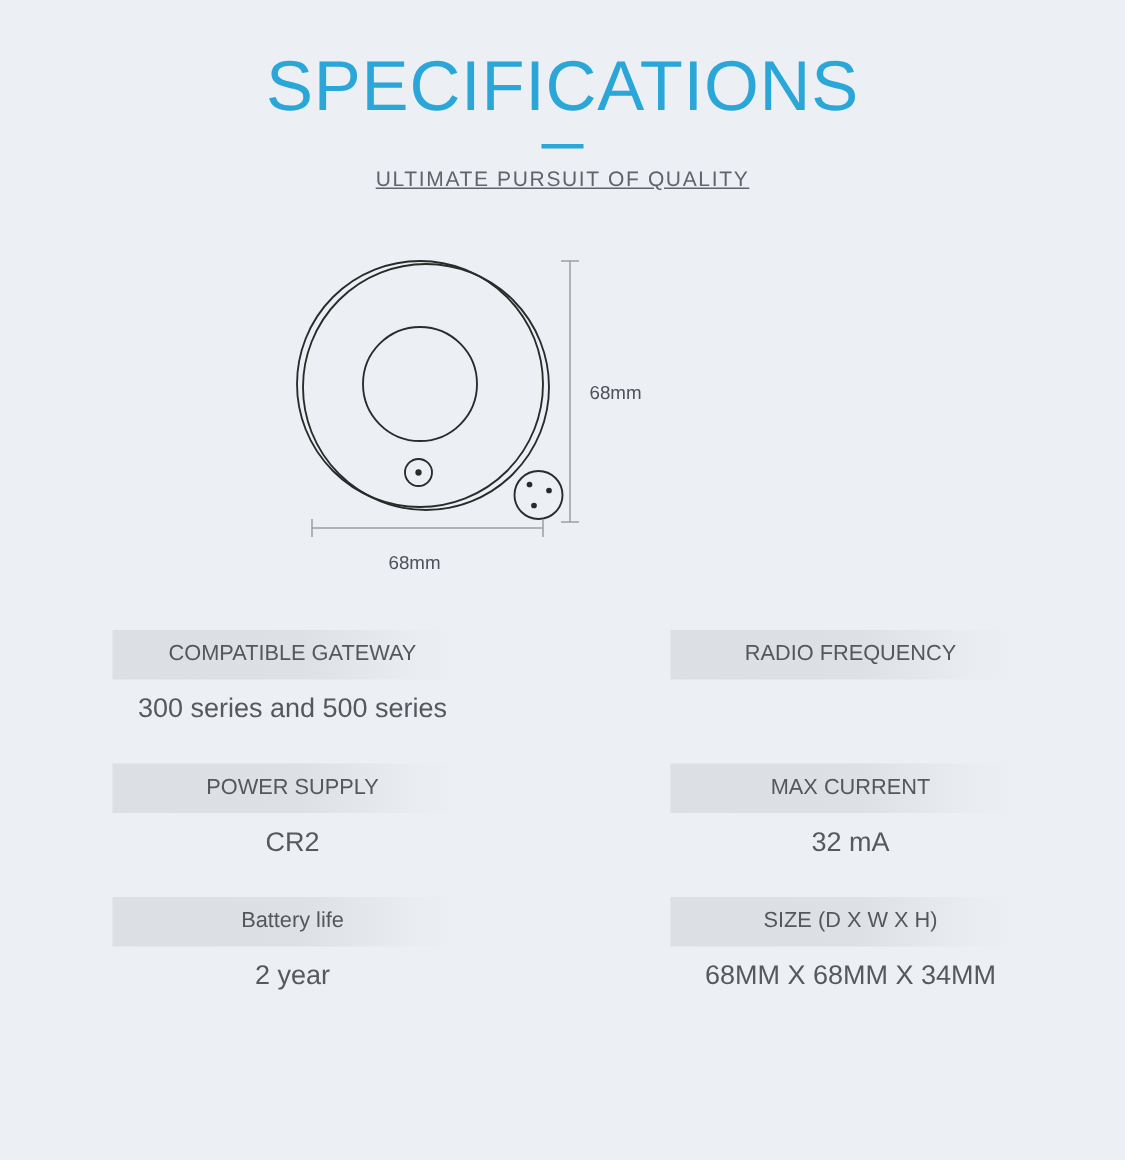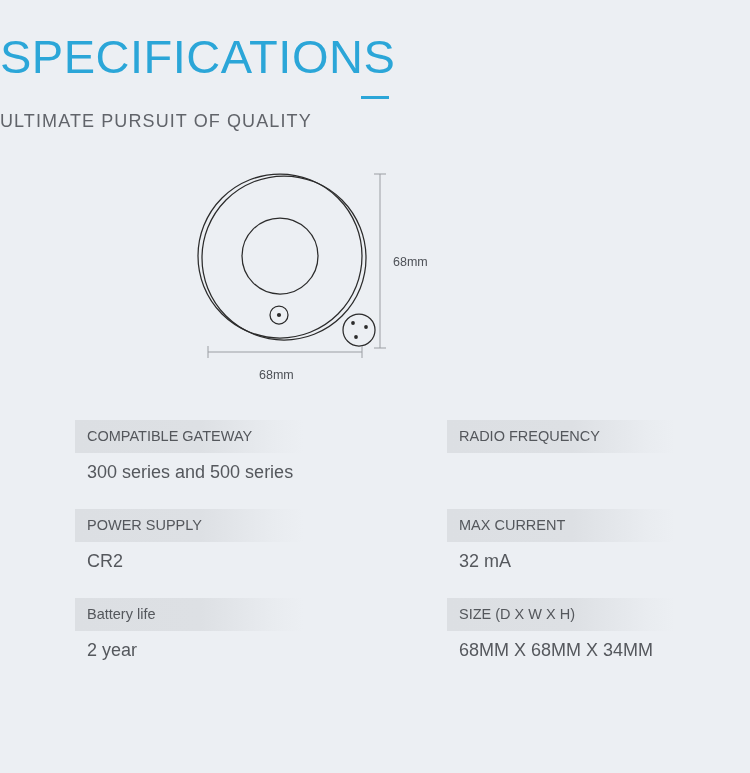--- a/index.html
+++ b/index.html
@@ -13,41 +13,43 @@
     font-family: "Liberation Sans", sans-serif;
     color: #4a4a4a;
     overflow: hidden;
     position: relative;
   }
 
   
   .header {
     width: 100%;
     padding-top: 30px;
+    text-align: center;
   }
   .page-title {
     font-size: 47px;
     line-height: 54px;
     letter-spacing: 0.5px;
     font-weight: 400;
     color: #2ba6d8;
     margin: 0;
   }
   .title-rule {
     width: 28px;
     height: 3px;
     background: #2ba6d8;
     margin: 12px auto 0 auto;
   }
   .page-subtitle {
-    font-size: 18px;
+    font-size: 14px;
     letter-spacing: 1.1px;
     color: #61646a;
     margin: 12px 0 0 0;
     font-weight: 400;
+    text-decoration: underline;
   }
 
   
   .diagram-wrap {
     position: absolute;
     left: 0;
     top: 160px;
     width: 649px;
     height: 245px;
   }
@@ -72,20 +74,21 @@
     column-gap: 144px;
     row-gap: 0;
   }
   .spec-col {
     display: flex;
     flex-direction: column;
   }
   .spec-item {
     height: 89px;
     position: relative;
+    text-align: center;
   }
   .spec-label {
     display: block;
     height: 33px;
     line-height: 33px;
     padding-left: 12px;
     font-size: 14.5px;
     color: #54575c;
     background: linear-gradient(to right, #dcdfe3 0%, #dde0e4 55%, #e9ecf0 88%, #eceff3 100%);
     white-space: nowrap;

